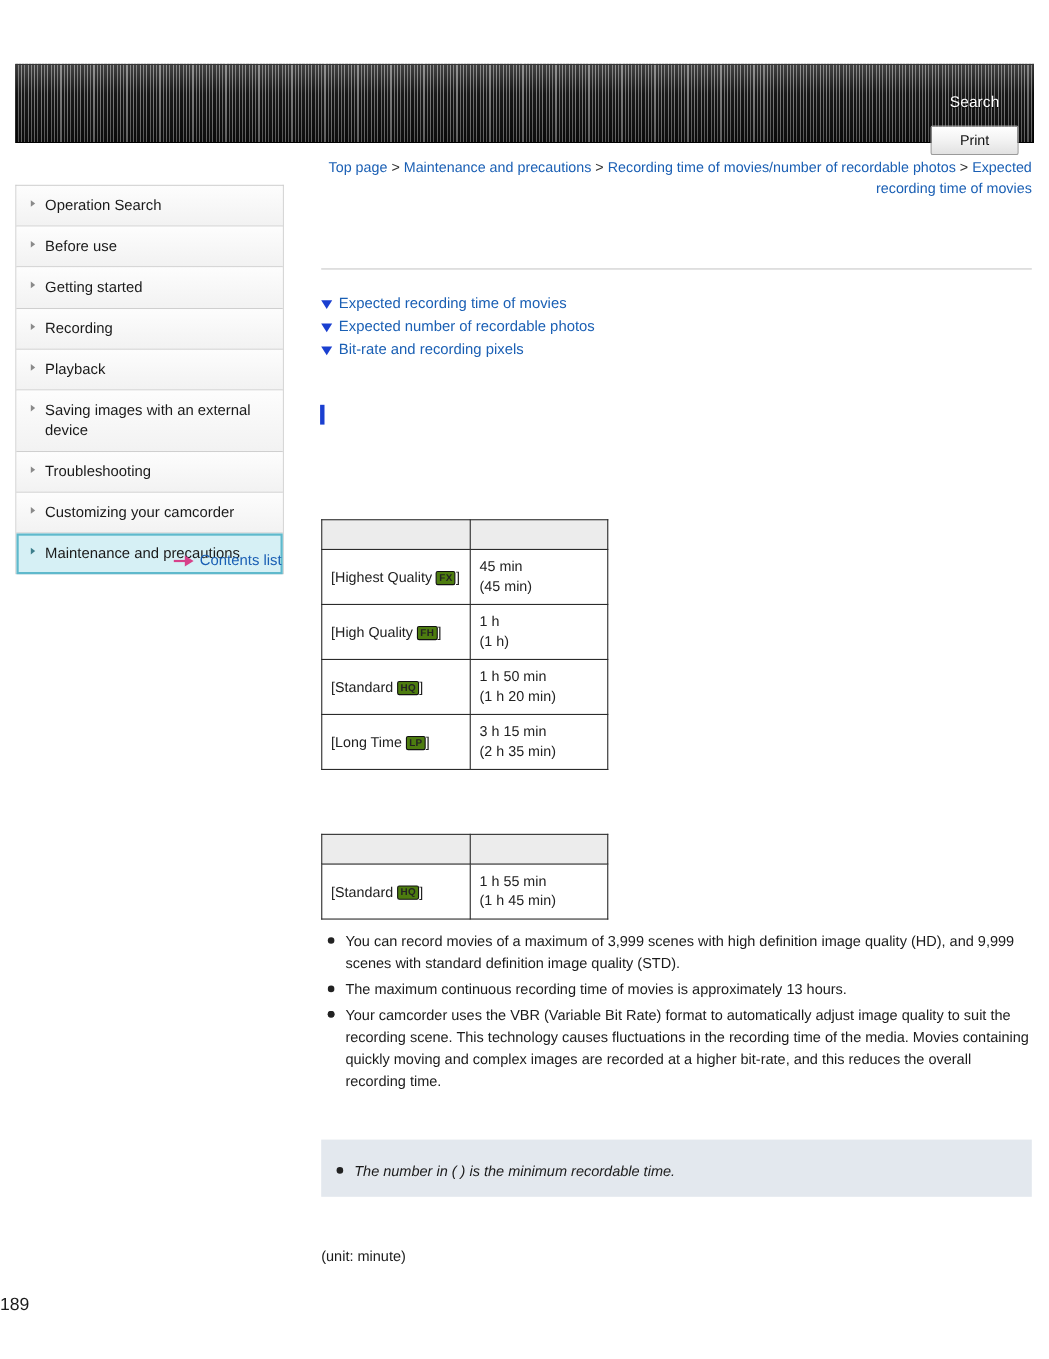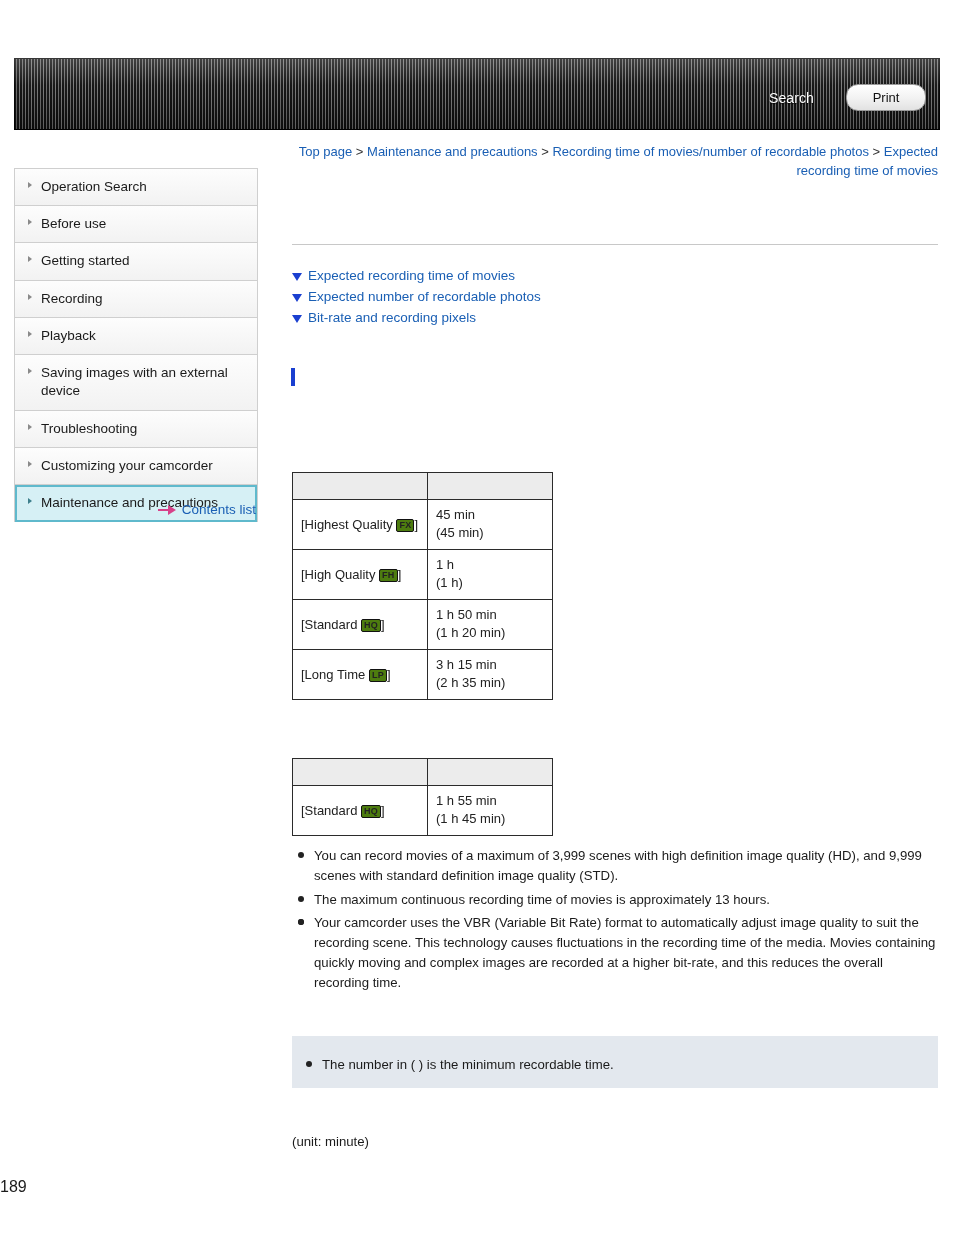--- a/index.html
+++ b/index.html
@@ -38,39 +38,40 @@
     left: 0; top: 0; right: 0; bottom: 0;
     background: linear-gradient(180deg, rgba(255,255,255,0.22) 0%, rgba(255,255,255,0.04) 38%, rgba(0,0,0,0.22) 100%);
     pointer-events: none;
   }
   .header-controls {
     position: absolute;
     right: 14px;
     top: 26px;
     display: flex;
     align-items: center;
-    gap: 32px;
+    gap: 14px;
     z-index: 3;
+    flex-direction: column;
   }
   .search-label {
     color: #ffffff;
     font-size: 14px;
     letter-spacing: 0.1px;
     text-shadow: 0 1px 1px rgba(0,0,0,0.8);
   }
   .print-button {
     display: inline-flex;
     align-items: center;
     justify-content: center;
     min-width: 58px;
     height: 25px;
     padding: 0 10px;
     background: linear-gradient(180deg, #ffffff 0%, #f2f2f2 52%, #e2e2e2 100%);
     border: 1px solid #9a9a9a;
-    border-radius: 12px;
+    border-radius: 2px;
     font-size: 13px;
     color: #111;
     cursor: pointer;
   }
 
   
   .sidebar {
     position: absolute;
     left: 14px;
     top: 168px;
@@ -283,20 +284,21 @@
     left: 292px;
     top: 1036px;
     width: 646px;
     height: 52px;
     background: #e3e8ee;
   }
   .tip-box .note-item {
     margin: 0;
     padding-left: 30px;
     padding-top: 19px;
+    font-style: italic;
   }
   .tip-box .dot { left: 14px; top: 25px; }
 
   .unit-note {
     position: absolute;
     left: 292px;
     top: 1134px;
     font-size: 13.2px;
     color: #1b1b1b;
   }

